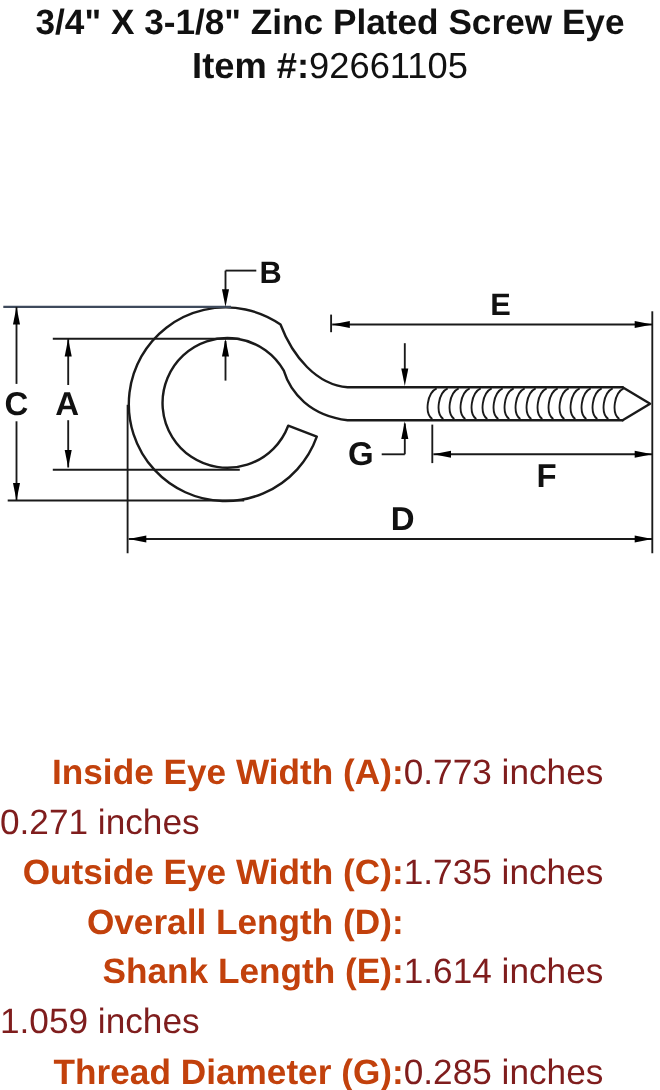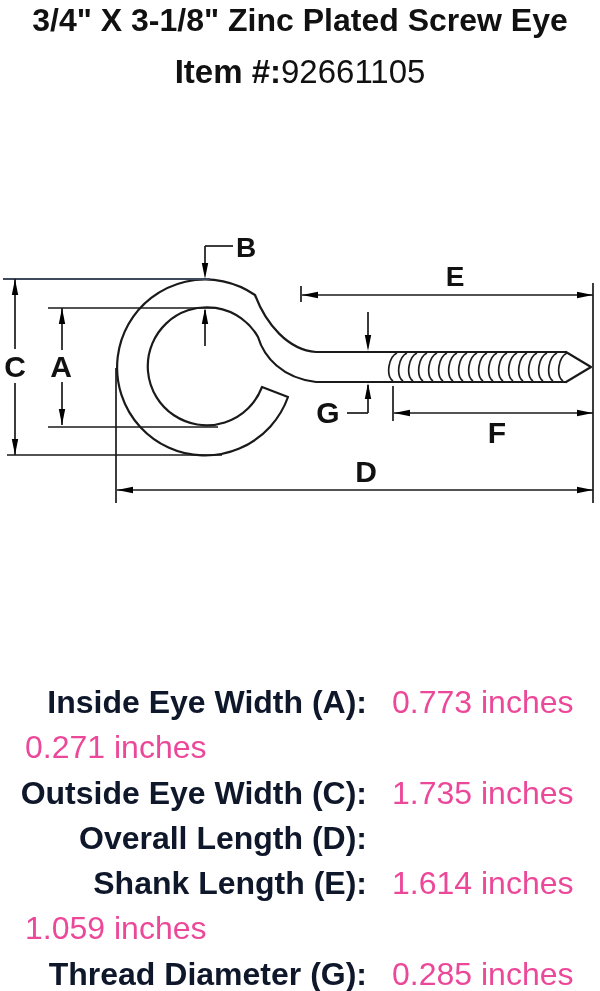--- a/index.html
+++ b/index.html
@@ -12,21 +12,21 @@
     overflow:hidden;
   }
   .title-block{
     position:absolute;top:0;left:0;width:600px;text-align:center;
   }
   .title-line1{
     margin:2px 0 0 0;
     font-size:32px;line-height:36px;font-weight:bold;color:#111;
   }
   .title-line2{
-    margin:16px;
+    margin:4px;
     font-size:33px;line-height:36px;font-weight:normal;color:#111;
   }
   .title-line2 .item-prefix{font-weight:bold;}
   .diagram-wrap{
     position:absolute;top:230px;left:0;width:600px;height:285px;
   }
   svg{display:block;}
   .outline{fill:none;stroke:#1a1a1a;stroke-width:2.2;stroke-linecap:round;stroke-linejoin:round;}
   .thread{fill:none;stroke:#1a1a1a;stroke-width:1.7;}
   .dim{fill:none;stroke:#1a1a1a;stroke-width:1.7;}
@@ -39,24 +39,24 @@
   .dim-label.small{font-size:28px;}
   .spec-table{
     position:absolute;top:680px;left:0;width:600px;
     font-size:32px;
   }
   .spec-row{
     display:flex;align-items:baseline;
     height:45.3px;line-height:45.3px;white-space:nowrap;
   }
   .spec-label{
-    width:367px;text-align:right;font-weight:bold;color:#0f172a;
+    width:367px;text-align:right;font-weight:bold;color:#c2410c;
   }
   .spec-value{
-    margin-left:25px;text-align:left;font-weight:normal;color:#ec4899;
+    text-align:left;font-weight:normal;color:#7f1d1d;
   }
 </style>
 </head>
 <body>
 
 <div class="page">
 
   <div class="title-block">
     <div class="title-line1">3/4" X 3-1/8" Zinc Plated Screw Eye</div>
     <div class="title-line2"><span class="item-prefix">Item #:</span><span>92661105</span></div>

